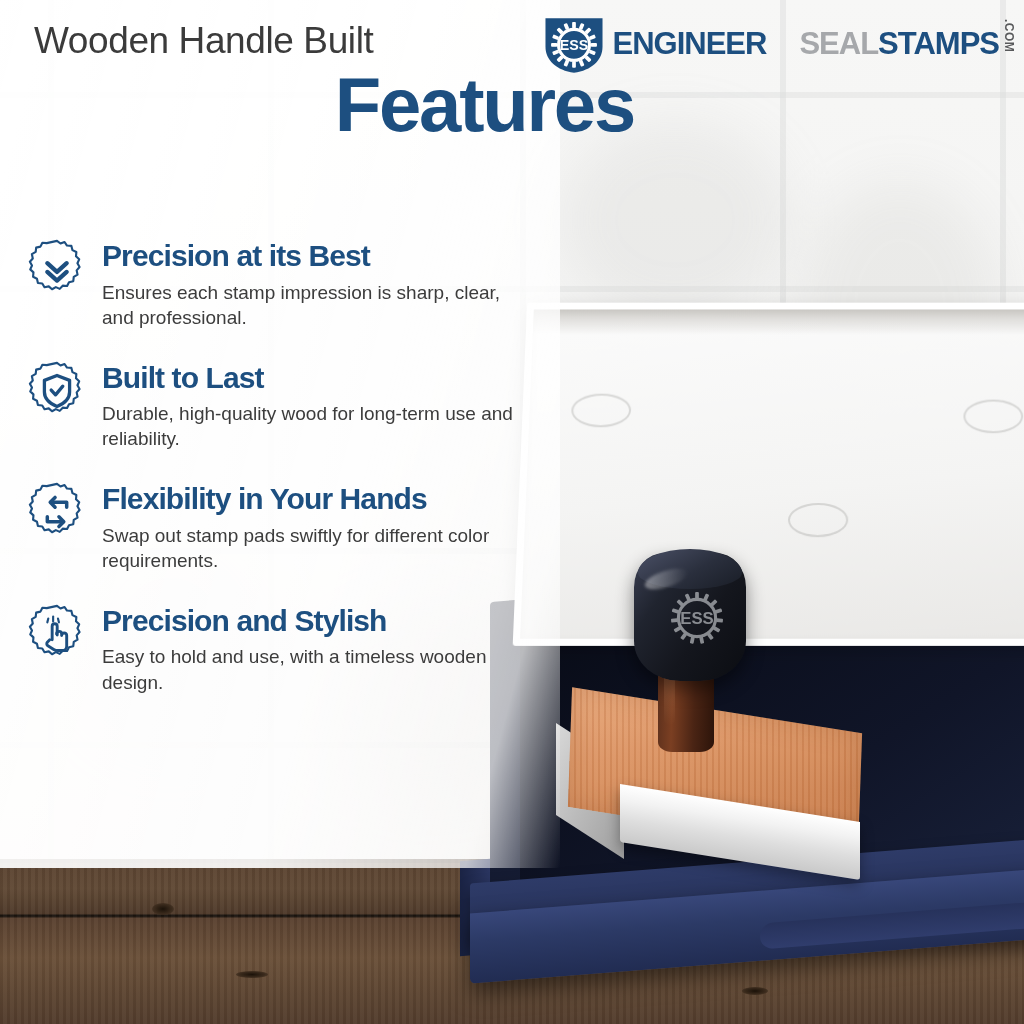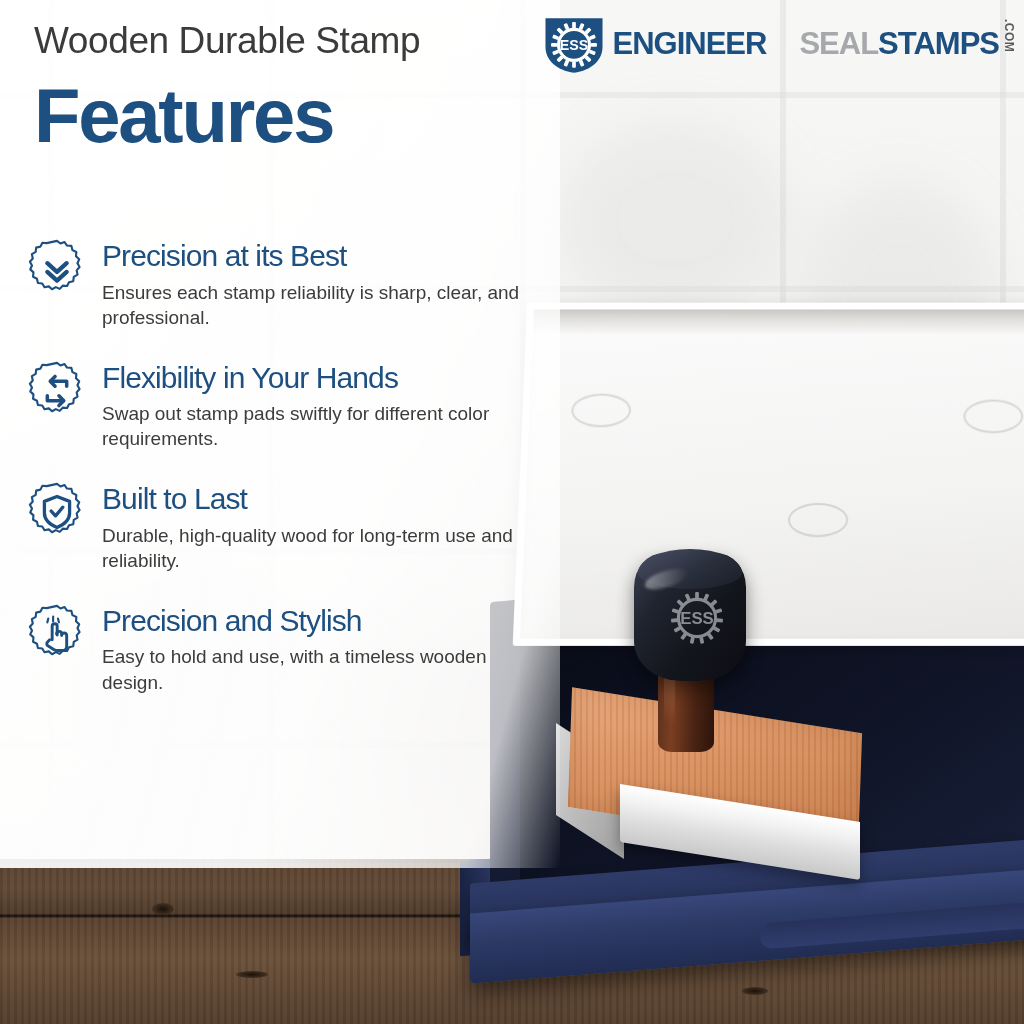--- a/index.html
+++ b/index.html
@@ -98,39 +98,39 @@
   .knob-gear{position:absolute;left:118px;top:42px;width:62px;height:62px;opacity:.62;}
 
   
   .panel{position:absolute;left:0;top:0;width:560px;height:868px;
     background:linear-gradient(105deg,rgba(255,255,255,.94) 0%,rgba(255,255,255,.90) 62%,rgba(255,255,255,.72) 88%,rgba(255,255,255,0) 100%);
   }
 
   
   .header{position:absolute;left:34px;top:22px;width:600px;}
   .kicker{font-size:37px;line-height:1.05;color:#3b3b3b;font-weight:400;letter-spacing:-.4px;}
-  .headline{font-size:76px;line-height:.92;margin-top:20px;color:#1d4f80;
-    font-weight:800;letter-spacing:-2.2px;}
+  .headline{font-size:76px;line-height:.92;margin-top:9px;color:#1d4f80;
+    font-weight:800;letter-spacing:-2.2px;text-align:right;}
 
   
   .logo{position:absolute;right:8px;top:12px;display:flex;align-items:center;height:62px;}
   .logo-mark{width:62px;height:62px;flex:0 0 62px;margin-right:8px;}
   .logo-type{display:flex;align-items:center;height:62px;}
   .lt{font-size:31px;font-weight:800;letter-spacing:-1px;line-height:1;text-align:center;}
   .lt-a{color:#1d4f80;}
   .lt-b{color:#a6a8ab;margin-left:33px;}
   .lt-dom{font-size:12px;font-weight:700;color:#58595b;letter-spacing:.5px;
     writing-mode:vertical-rl;margin-left:3px;margin-top:-14px;}
 
   
   .features{position:absolute;left:26px;top:236px;width:545px;}
   .feature{display:flex;align-items:flex-start;margin-bottom:28px;}
   .f-icon{flex:0 0 62px;width:62px;height:62px;margin-right:14px;margin-top:2px;}
   .f-body{flex:1;padding-top:4px;}
-  .f-title{font-size:30px;font-weight:400;color:#1d4f80;letter-spacing:-.9px;line-height:1.05;}
+  .f-title{font-size:30px;font-weight:700;color:#1d4f80;letter-spacing:-.9px;line-height:1.05;}
   .f-desc{font-size:19px;line-height:1.32;color:#3c3c3c;margin-top:8px;max-width:420px;}
 
   svg{display:block;}
 </style>
 </head>
 <body>
 
 <div id="stage">
 
   <div class="photo-bg">
@@ -209,21 +209,21 @@
           <use href="#teeth" transform="rotate(336 50 50)"></use>
         </g>
         <text x="50" y="60" text-anchor="middle" font-family="'Liberation Sans',sans-serif" font-size="27" font-weight="bold" fill="#cfd2d6">ESS</text>
       </svg>
     </div>
   </div>
 
   <div class="panel"></div>
 
   <div class="header">
-    <div class="kicker">Wooden Durable Stamp</div>
+    <div class="kicker">Wooden Handle Built</div>
     <div class="headline">Features</div>
   </div>
 
   <div class="logo">
     <div class="logo-mark">
       <svg viewBox="0 0 100 100" width="62" height="62">
         <path d="M4 10 H96 V56 C96 78 78 94 50 98 C22 94 4 78 4 56 Z" fill="#1d4f80"></path>
         <g fill="#ffffff">
           <g id="t2">
               <rect x="47" y="16" width="6" height="10" rx="1.5"></rect>
@@ -261,21 +261,35 @@
     <div class="feature">
       <div class="f-icon">
         <svg viewBox="0 0 64 64" width="62" height="62">
           <path d="M32 3 l3.6 2.7 4.2-1.6 2.5 3.7 4.5.3 1.1 4.4 4.1 1.9-.4 4.5 3.3 3.1-1.8 4.1 2.2 3.9-3 3.4 .9 4.4-3.9 2.3-.5 4.5-4.4 1-2 4-4.5-.4-3.1 3.3-4-1.8-3.9 2.2-3.4-3-4.4.9-2.3-3.9-4.5-.5-1-4.4-4-2 .4-4.5-3.3-3.1 1.8-4-2.2-3.9 3-3.4-.9-4.4 3.9-2.3 .5-4.5 4.4-1 2-4 4.5.4z" fill="none" stroke="#1d4f80" stroke-width="2.2" stroke-linejoin="round"></path>
           <polyline points="22,26 32,35 42,26" fill="none" stroke="#1d4f80" stroke-width="4.4" stroke-linecap="round" stroke-linejoin="round"></polyline>
           <polyline points="22,35 32,44 42,35" fill="none" stroke="#1d4f80" stroke-width="4.4" stroke-linecap="round" stroke-linejoin="round"></polyline>
         </svg>
       </div>
       <div class="f-body">
         <div class="f-title">Precision at its Best</div>
-        <div class="f-desc">Ensures each stamp reliability is sharp, clear, and professional.</div>
+        <div class="f-desc">Ensures each stamp impression is sharp, clear, and professional.</div>
+      </div>
+    </div>
+
+    <div class="feature">
+      <div class="f-icon">
+        <svg viewBox="0 0 64 64" width="62" height="62">
+          <path d="M32 3 l3.6 2.7 4.2-1.6 2.5 3.7 4.5.3 1.1 4.4 4.1 1.9-.4 4.5 3.3 3.1-1.8 4.1 2.2 3.9-3 3.4 .9 4.4-3.9 2.3-.5 4.5-4.4 1-2 4-4.5-.4-3.1 3.3-4-1.8-3.9 2.2-3.4-3-4.4.9-2.3-3.9-4.5-.5-1-4.4-4-2 .4-4.5-3.3-3.1 1.8-4-2.2-3.9 3-3.4-.9-4.4 3.9-2.3 .5-4.5 4.4-1 2-4 4.5.4z" fill="none" stroke="#1d4f80" stroke-width="2.2" stroke-linejoin="round"></path>
+          <path d="M32 16 L45 21 V33 C45 41 38 45.5 32 48 C26 45.5 19 41 19 33 V21 Z" fill="none" stroke="#1d4f80" stroke-width="3.4" stroke-linejoin="round"></path>
+          <polyline points="26,31 30.5,36 38,27" fill="none" stroke="#1d4f80" stroke-width="3.4" stroke-linecap="round" stroke-linejoin="round"></polyline>
+        </svg>
+      </div>
+      <div class="f-body">
+        <div class="f-title">Built to Last</div>
+        <div class="f-desc">Durable, high-quality wood for long-term use and reliability.</div>
       </div>
     </div>
 
     <div class="feature">
       <div class="f-icon">
         <svg viewBox="0 0 64 64" width="62" height="62">
           <path d="M32 3 l3.6 2.7 4.2-1.6 2.5 3.7 4.5.3 1.1 4.4 4.1 1.9-.4 4.5 3.3 3.1-1.8 4.1 2.2 3.9-3 3.4 .9 4.4-3.9 2.3-.5 4.5-4.4 1-2 4-4.5-.4-3.1 3.3-4-1.8-3.9 2.2-3.4-3-4.4.9-2.3-3.9-4.5-.5-1-4.4-4-2 .4-4.5-3.3-3.1 1.8-4-2.2-3.9 3-3.4-.9-4.4 3.9-2.3 .5-4.5 4.4-1 2-4 4.5.4z" fill="none" stroke="#1d4f80" stroke-width="2.2" stroke-linejoin="round"></path>
           <path d="M42 27 V22 H26" fill="none" stroke="#1d4f80" stroke-width="3.6" stroke-linecap="round" stroke-linejoin="round"></path>
           <polyline points="30,17 25,22 30,27" fill="none" stroke="#1d4f80" stroke-width="3.6" stroke-linecap="round" stroke-linejoin="round"></polyline>
           <path d="M22 37 V42 H38" fill="none" stroke="#1d4f80" stroke-width="3.6" stroke-linecap="round" stroke-linejoin="round"></path>
@@ -285,34 +299,20 @@
       <div class="f-body">
         <div class="f-title">Flexibility in Your Hands</div>
         <div class="f-desc">Swap out stamp pads swiftly for different color requirements.</div>
       </div>
     </div>
 
     <div class="feature">
       <div class="f-icon">
         <svg viewBox="0 0 64 64" width="62" height="62">
           <path d="M32 3 l3.6 2.7 4.2-1.6 2.5 3.7 4.5.3 1.1 4.4 4.1 1.9-.4 4.5 3.3 3.1-1.8 4.1 2.2 3.9-3 3.4 .9 4.4-3.9 2.3-.5 4.5-4.4 1-2 4-4.5-.4-3.1 3.3-4-1.8-3.9 2.2-3.4-3-4.4.9-2.3-3.9-4.5-.5-1-4.4-4-2 .4-4.5-3.3-3.1 1.8-4-2.2-3.9 3-3.4-.9-4.4 3.9-2.3 .5-4.5 4.4-1 2-4 4.5.4z" fill="none" stroke="#1d4f80" stroke-width="2.2" stroke-linejoin="round"></path>
-          <path d="M32 16 L45 21 V33 C45 41 38 45.5 32 48 C26 45.5 19 41 19 33 V21 Z" fill="none" stroke="#1d4f80" stroke-width="3.4" stroke-linejoin="round"></path>
-          <polyline points="26,31 30.5,36 38,27" fill="none" stroke="#1d4f80" stroke-width="3.4" stroke-linecap="round" stroke-linejoin="round"></polyline>
-        </svg>
-      </div>
-      <div class="f-body">
-        <div class="f-title">Built to Last</div>
-        <div class="f-desc">Durable, high-quality wood for long-term use and reliability.</div>
-      </div>
-    </div>
-
-    <div class="feature">
-      <div class="f-icon">
-        <svg viewBox="0 0 64 64" width="62" height="62">
-          <path d="M32 3 l3.6 2.7 4.2-1.6 2.5 3.7 4.5.3 1.1 4.4 4.1 1.9-.4 4.5 3.3 3.1-1.8 4.1 2.2 3.9-3 3.4 .9 4.4-3.9 2.3-.5 4.5-4.4 1-2 4-4.5-.4-3.1 3.3-4-1.8-3.9 2.2-3.4-3-4.4.9-2.3-3.9-4.5-.5-1-4.4-4-2 .4-4.5-3.3-3.1 1.8-4-2.2-3.9 3-3.4-.9-4.4 3.9-2.3 .5-4.5 4.4-1 2-4 4.5.4z" fill="none" stroke="#1d4f80" stroke-width="2.2" stroke-linejoin="round"></path>
 
           <g stroke="#1d4f80" stroke-width="2.2" stroke-linecap="round">
             <line x1="23" y1="16" x2="22" y2="20"></line>
             <line x1="28" y1="14" x2="28" y2="19"></line>
             <line x1="33" y1="16" x2="34" y2="20"></line>
           </g>
 
           <path d="M27 24 V38 M27 24 a2.6 2.6 0 0 1 5.2 0 V33" fill="none" stroke="#1d4f80" stroke-width="3" stroke-linecap="round" stroke-linejoin="round"></path>
           <path d="M24.5 38 l-2.5 2.5 c-1 1.2-.6 2.8 .6 3.6 l6 3.8 c1.4 .9 3 1.2 4.6 1.2 h4.2 c2.6 0 4.6-2 4.6-4.5 V33.5 c0-1.5-1.2-2.6-2.6-2.6 -1.5 0-2.6 1.2-2.6 2.6 v-1.6 c0-1.5-1.2-2.6-2.6-2.6 -1.5 0-2.6 1.2-2.6 2.6" fill="none" stroke="#1d4f80" stroke-width="3" stroke-linecap="round" stroke-linejoin="round"></path>
         </svg>

